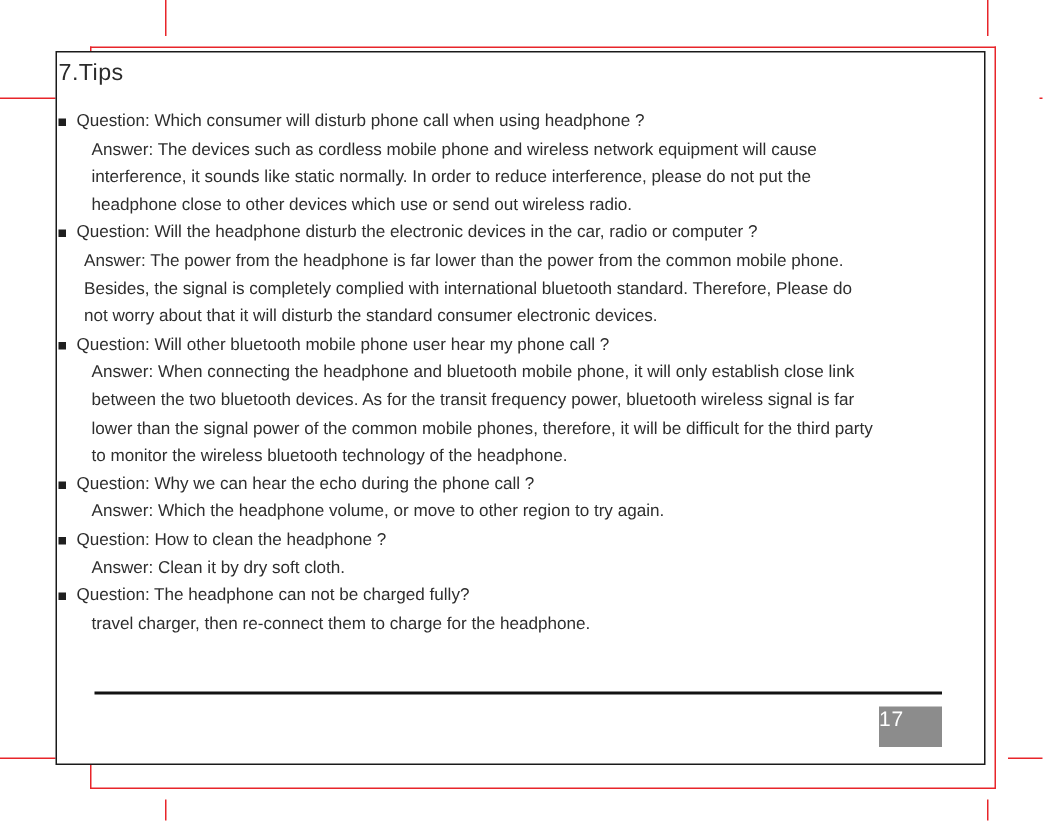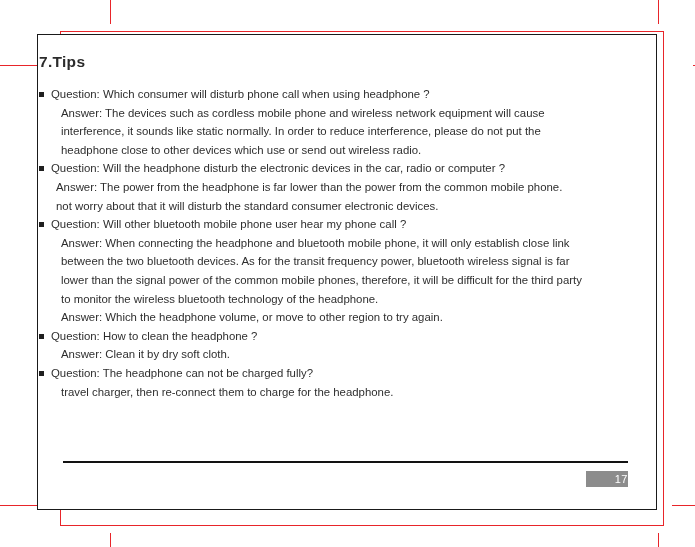--- a/index.html
+++ b/index.html
@@ -62,22 +62,22 @@
     position: absolute;
     left: 39px;
     top: 36px;
     width: 592px;
   }
 
   .page-title {
     font-size: 15.5px;
     color: #2b2b2b;
     letter-spacing: 0.3px;
-    margin: 17px 0 14px 0;
-    font-weight: 700;
+    margin: 4px 0 14px 0;
+    font-weight: 400;
   }
 
   .faq-list {
     margin: 0;
     padding: 0;
     list-style: none;
   }
 
   .faq-item {
     margin: 0 0 0 0;
@@ -124,25 +124,25 @@
     background: #121212;
   }
   .page-num-wrap {
     display: flex;
     justify-content: flex-end;
     margin-top: 8px;
   }
   .page-num {
     background: #8c8c8c;
     color: #ffffff;
-    font-size: 11px;
+    font-size: 14px;
     line-height: 16px;
     width: 42px;
-    height: 16px;
-    text-align: right;
+    height: 27px;
+    text-align: left;
     letter-spacing: 0.5px;
   }
 </style>
 </head>
 <body>
 
 <div class="crop-layer">
   <div class="cm cm-h cm-top"></div>
   <div class="cm cm-h cm-bottom"></div>
   <div class="cm cm-v cm-left"></div>
@@ -174,35 +174,40 @@
       <div class="a-line">interference, it sounds like static normally. In order to reduce interference, please do not put the</div>
       <div class="a-line">headphone close to other devices which use or send out wireless radio.</div>
     </div>
 
     <div class="faq-item">
       <div class="q-line">
         <span class="bullet"></span>
         <span>Question: Will the headphone disturb the electronic devices in the car, radio or computer ?</span>
       </div>
       <div class="a-line tight">Answer: The power from the headphone is far lower than the power from the common mobile phone.</div>
+      <div class="a-line tight">Besides, the signal is completely complied with international bluetooth standard. Therefore, Please do</div>
       <div class="a-line tight">not worry about that it will disturb the standard consumer electronic devices.</div>
     </div>
 
     <div class="faq-item">
       <div class="q-line">
         <span class="bullet"></span>
         <span>Question: Will other bluetooth mobile phone user hear my phone call ?</span>
       </div>
       <div class="a-line">Answer: When connecting the headphone and bluetooth mobile phone, it will only establish close link</div>
       <div class="a-line">between the two bluetooth devices. As for the transit frequency power, bluetooth wireless signal is far</div>
       <div class="a-line">lower than the signal power of the common mobile phones, therefore, it will be difficult for the third party</div>
       <div class="a-line">to monitor the wireless bluetooth technology of the headphone.</div>
     </div>
 
     <div class="faq-item">
+      <div class="q-line">
+        <span class="bullet"></span>
+        <span>Question: Why we can hear the echo during the phone call ?</span>
+      </div>
       <div class="a-line">Answer: Which the headphone volume, or move to other region to try again.</div>
     </div>
 
     <div class="faq-item">
       <div class="q-line">
         <span class="bullet"></span>
         <span>Question: How to clean the headphone ?</span>
       </div>
       <div class="a-line">Answer: Clean it by dry soft cloth.</div>
     </div>

